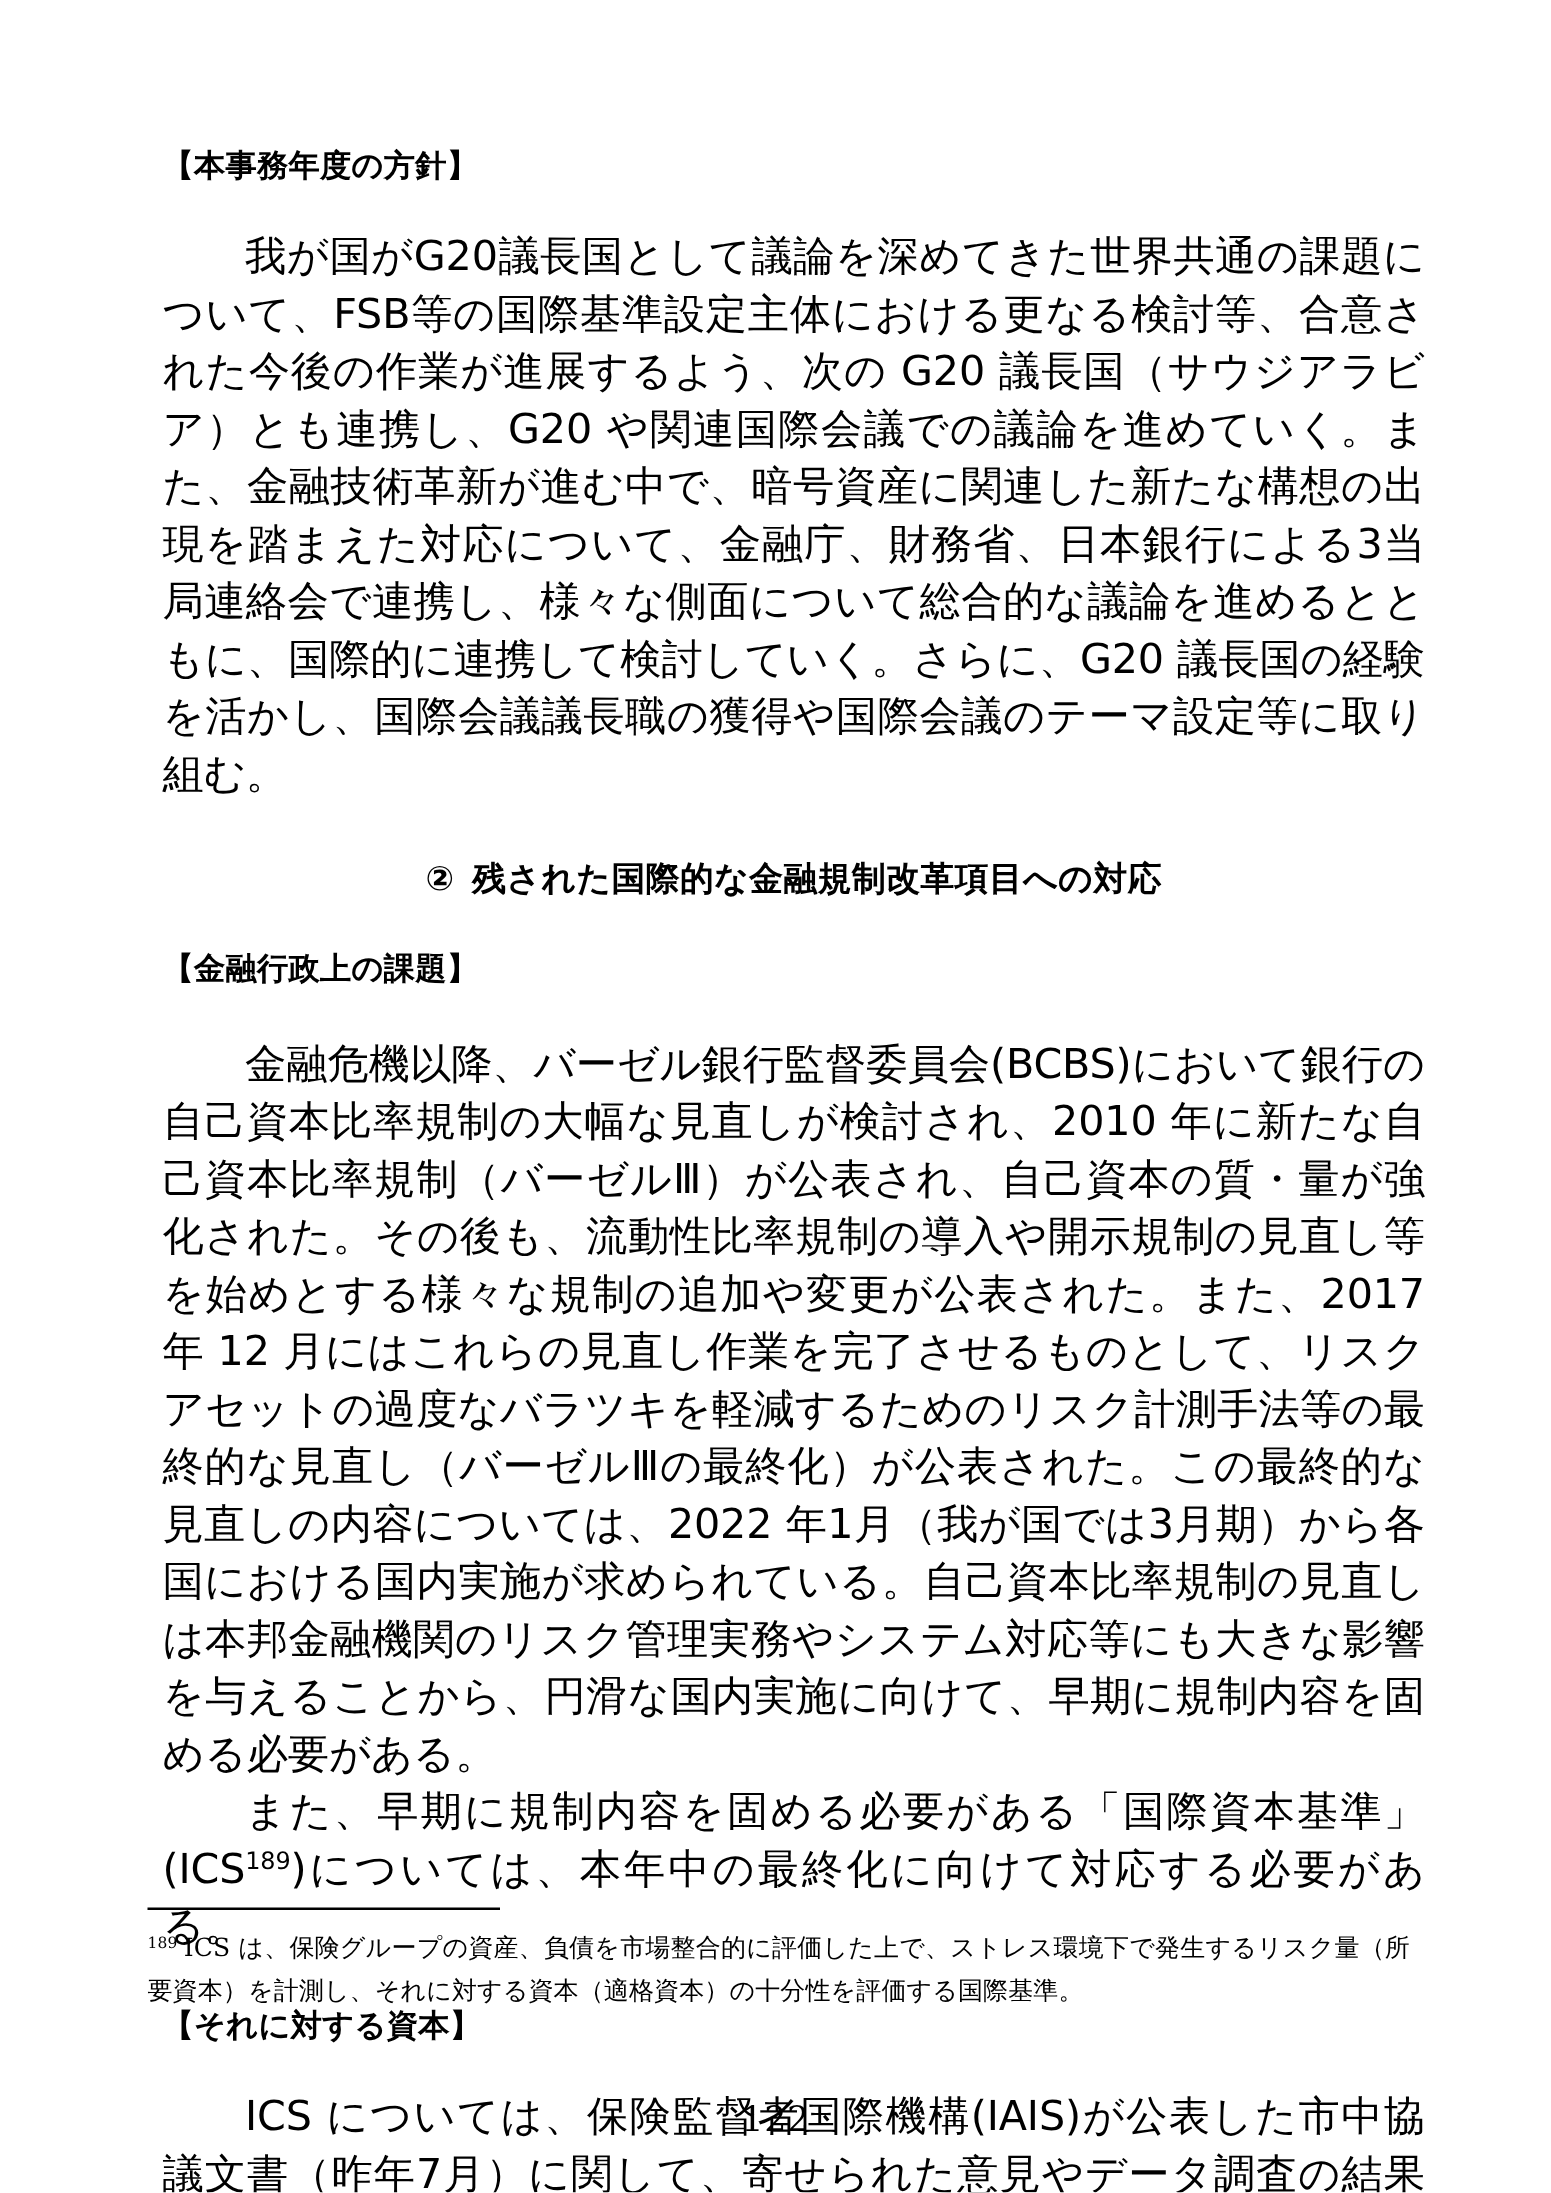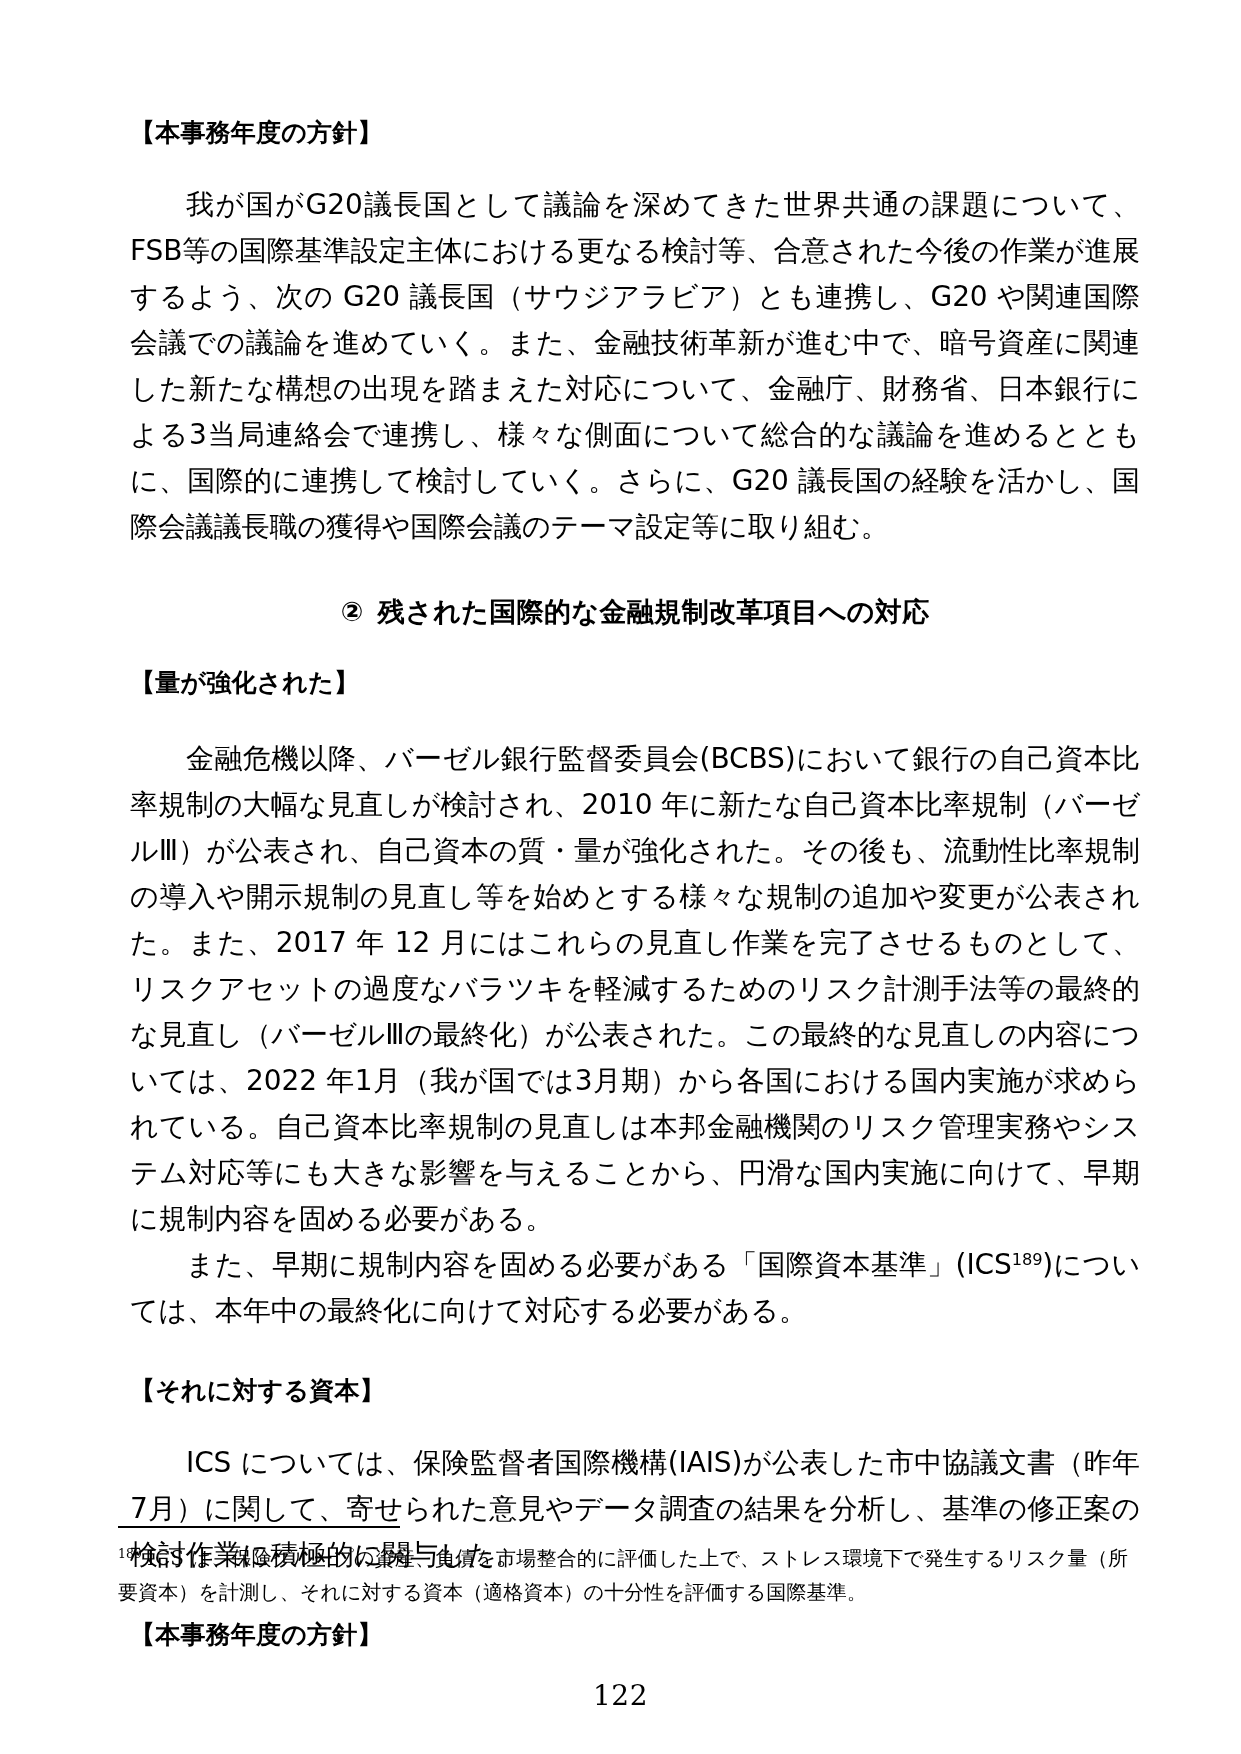--- a/index.html
+++ b/index.html
@@ -49,21 +49,21 @@
     margin: 0;
     letter-spacing: 0.4px;
     white-space: pre;
     text-align: center;
   }
   .section-head .num { margin-right: 14px; }
 
   
   .body-para {
     font-family: "DejaVu Sans", "Liberation Sans", sans-serif;
-    font-size: 28px;
+    font-size: 33px;
     line-height: 46px;
     margin: 0;
     text-align: justify;
     text-justify: inter-character;
     letter-spacing: -0.1px;
   }
   .body-para.indent { text-indent: 2em; }
 
   .fn-ref {
     font-size: 0.58em;
@@ -128,21 +128,21 @@
     <div class="sp-32"></div>
 
     <p class="body-para indent">我が国がG20議長国として議論を深めてきた世界共通の課題について、FSB等の国際基準設定主体における更なる検討等、合意された今後の作業が進展するよう、次の G20 議長国（サウジアラビア）とも連携し、G20 や関連国際会議での議論を進めていく。また、金融技術革新が進む中で、暗号資産に関連した新たな構想の出現を踏まえた対応について、金融庁、財務省、日本銀行による3当局連絡会で連携し、様々な側面について総合的な議論を進めるとともに、国際的に連携して検討していく。さらに、G20 議長国の経験を活かし、国際会議議長職の獲得や国際会議のテーマ設定等に取り組む。</p>
 
     <div class="sp-44"></div>
 
     <div class="section-head"><span class="num">②</span><span>残された国際的な金融規制改革項目への対応</span></div>
 
     <div class="sp-36"></div>
 
-    <div class="bracket-head">【量が強化された】</div>
+    <div class="bracket-head">【金融行政上の課題】</div>
 
     <div class="sp-36"></div>
 
     <p class="body-para indent">金融危機以降、バーゼル銀行監督委員会(BCBS)において銀行の自己資本比率規制の大幅な見直しが検討され、2010 年に新たな自己資本比率規制（バーゼルⅢ）が公表され、自己資本の質・量が強化された。その後も、流動性比率規制の導入や開示規制の見直し等を始めとする様々な規制の追加や変更が公表された。また、2017 年 12 月にはこれらの見直し作業を完了させるものとして、リスクアセットの過度なバラツキを軽減するためのリスク計測手法等の最終的な見直し（バーゼルⅢの最終化）が公表された。この最終的な見直しの内容については、2022 年1月（我が国では3月期）から各国における国内実施が求められている。自己資本比率規制の見直しは本邦金融機関のリスク管理実務やシステム対応等にも大きな影響を与えることから、円滑な国内実施に向けて、早期に規制内容を固める必要がある。</p>
 
     <p class="body-para indent"><span>また、早期に規制内容を固める必要がある「国際資本基準」(ICS</span><sup class="fn-ref">189</sup><span>)については、本年中の最終化に向けて対応する必要がある。</span></p>
 
     <div class="sp-40"></div>
 
     <div class="bracket-head">【それに対する資本】</div>

